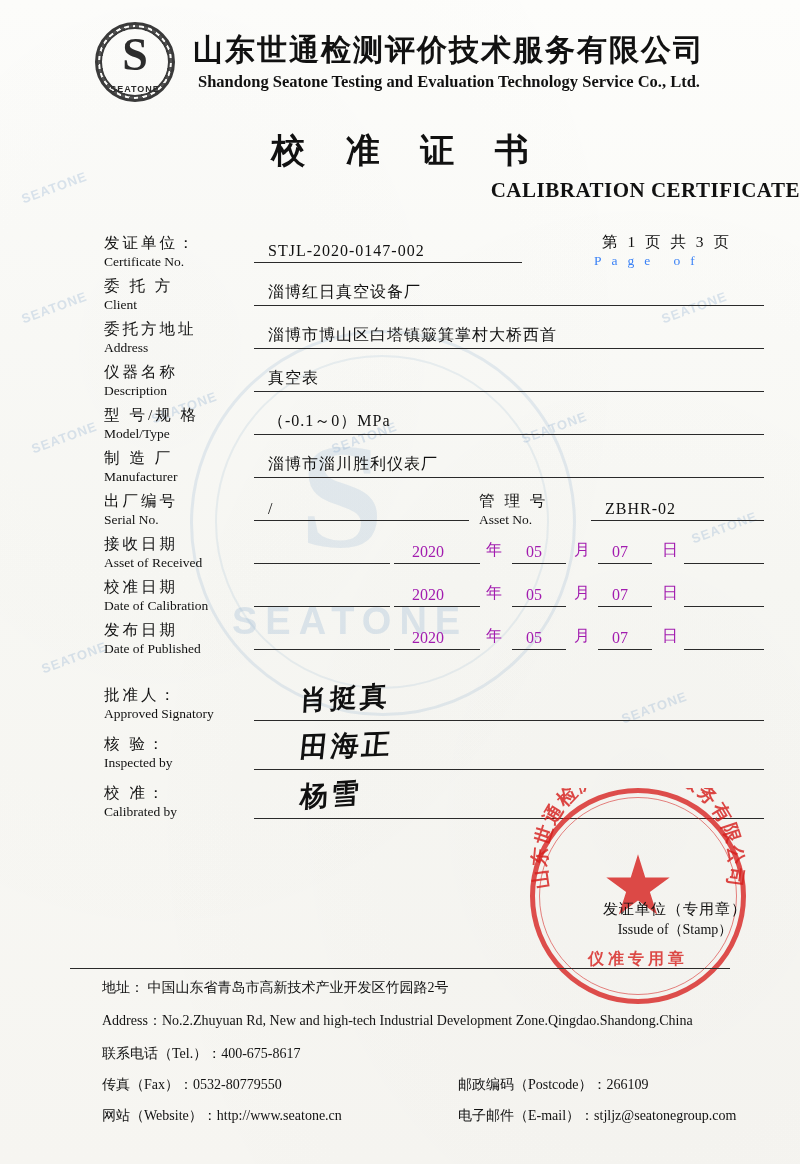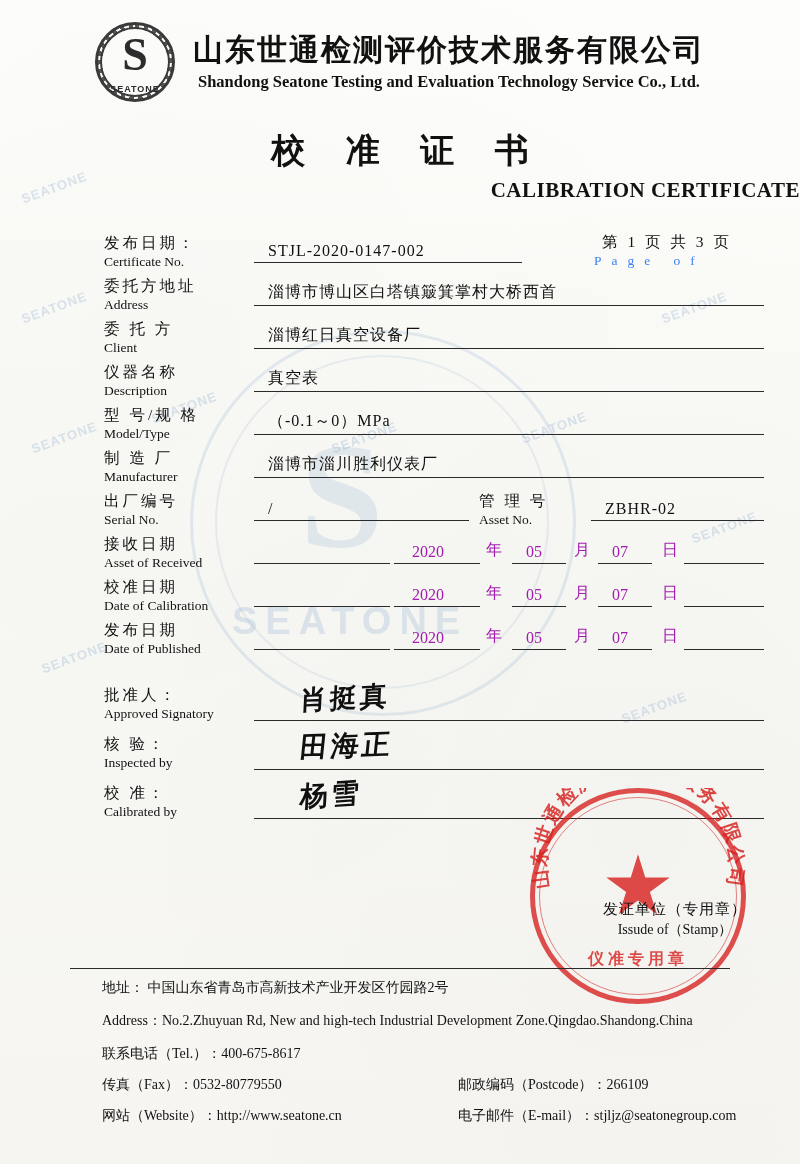--- a/index.html
+++ b/index.html
@@ -374,51 +374,51 @@
   </div>
 </div>
 
 <div class="title-cn">校 准 证 书</div>
 <div class="title-en">CALIBRATION CERTIFICATE</div>
 
 <div class="body-area">
 
   <div class="row">
     <div class="labels">
-      <div class="lab-cn">发布日期：</div>
+      <div class="lab-cn">发证单位：</div>
       <div class="lab-en">Certificate No.</div>
     </div>
     <div class="value-wrap" style="flex:none; width:268px;">
       <div class="value-text">STJL-2020-0147-002</div>
       <div class="value-line"></div>
     </div>
     <div class="page-no">
       <div class="page-cn">第 1 页 共 3 页</div>
       <div class="page-en">Page      of</div>
     </div>
   </div>
 
   <div class="row">
     <div class="labels">
+      <div class="lab-cn">委 托 方</div>
+      <div class="lab-en">Client</div>
+    </div>
+    <div class="value-wrap">
+      <div class="value-text">淄博红日真空设备厂</div>
+      <div class="value-line"></div>
+    </div>
+  </div>
+
+  <div class="row">
+    <div class="labels">
       <div class="lab-cn">委托方地址</div>
       <div class="lab-en">Address</div>
     </div>
     <div class="value-wrap">
       <div class="value-text">淄博市博山区白塔镇簸箕掌村大桥西首</div>
-      <div class="value-line"></div>
-    </div>
-  </div>
-
-  <div class="row">
-    <div class="labels">
-      <div class="lab-cn">委 托 方</div>
-      <div class="lab-en">Client</div>
-    </div>
-    <div class="value-wrap">
-      <div class="value-text">淄博红日真空设备厂</div>
       <div class="value-line"></div>
     </div>
   </div>
 
   <div class="row">
     <div class="labels">
       <div class="lab-cn">仪器名称</div>
       <div class="lab-en">Description</div>
     </div>
     <div class="value-wrap">

